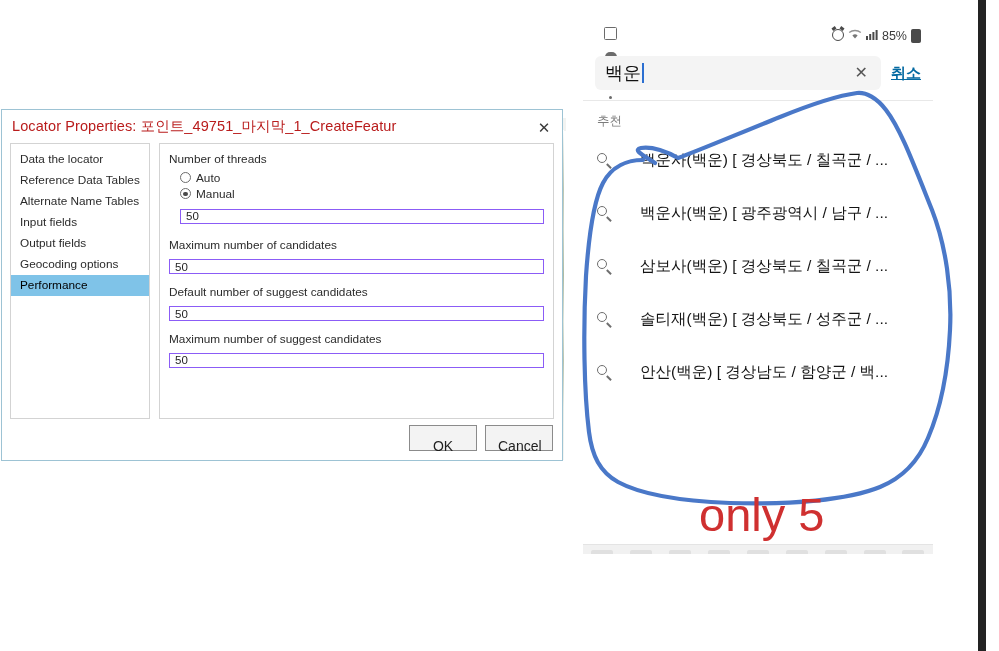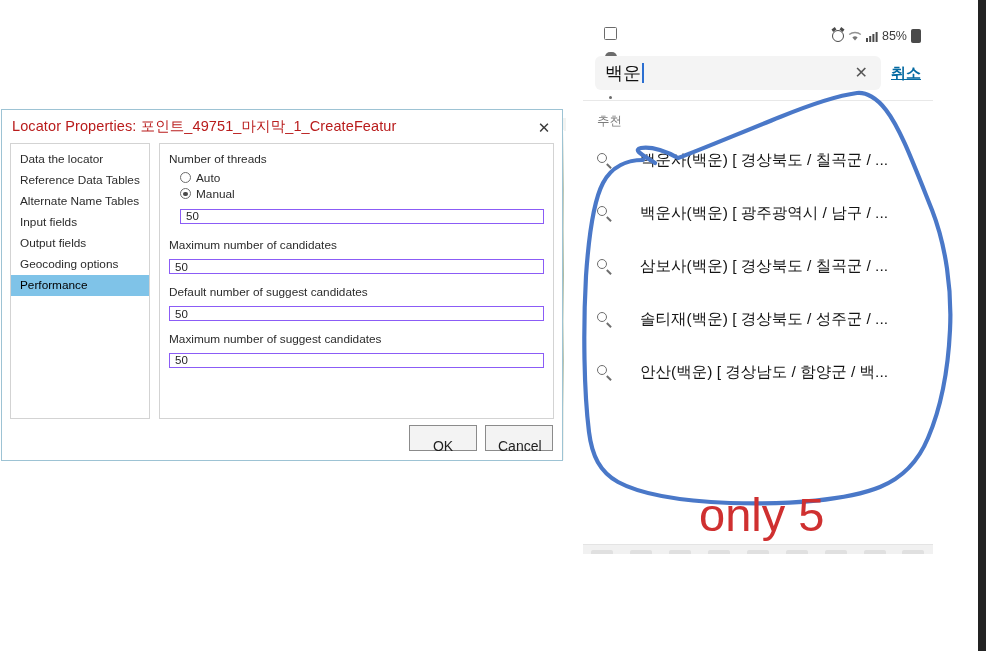--- a/index.html
+++ b/index.html
@@ -189,21 +189,21 @@
   }
   #phone-statusbar {
     height: 28px;
     display: flex;
     align-items: center;
     padding: 0 12px;
     font-size: 12.5px;
     color: #3c3c3c;
   }
   #status-left { display: flex; align-items: center; gap: 12px; flex-direction: column; }
-  #status-right { margin-left: auto; display: flex; align-items: center; gap: 4px; }
+  #status-right { margin-left: auto; display: flex; gap: 4px; }
   .status-carrier { font-size: 13px; color: #3c3c3c; letter-spacing: .2px; }
   .status-time { font-size: 13px; color: #3c3c3c; }
   .status-battery-text { font-size: 12.5px; color: #3c3c3c; }
   .sq-icon {
     width: 11px; height: 11px;
     border: 1.4px solid #6b6b6b;
     border-radius: 1.5px;
     display: inline-block;
   }
   .bubble-icon {

